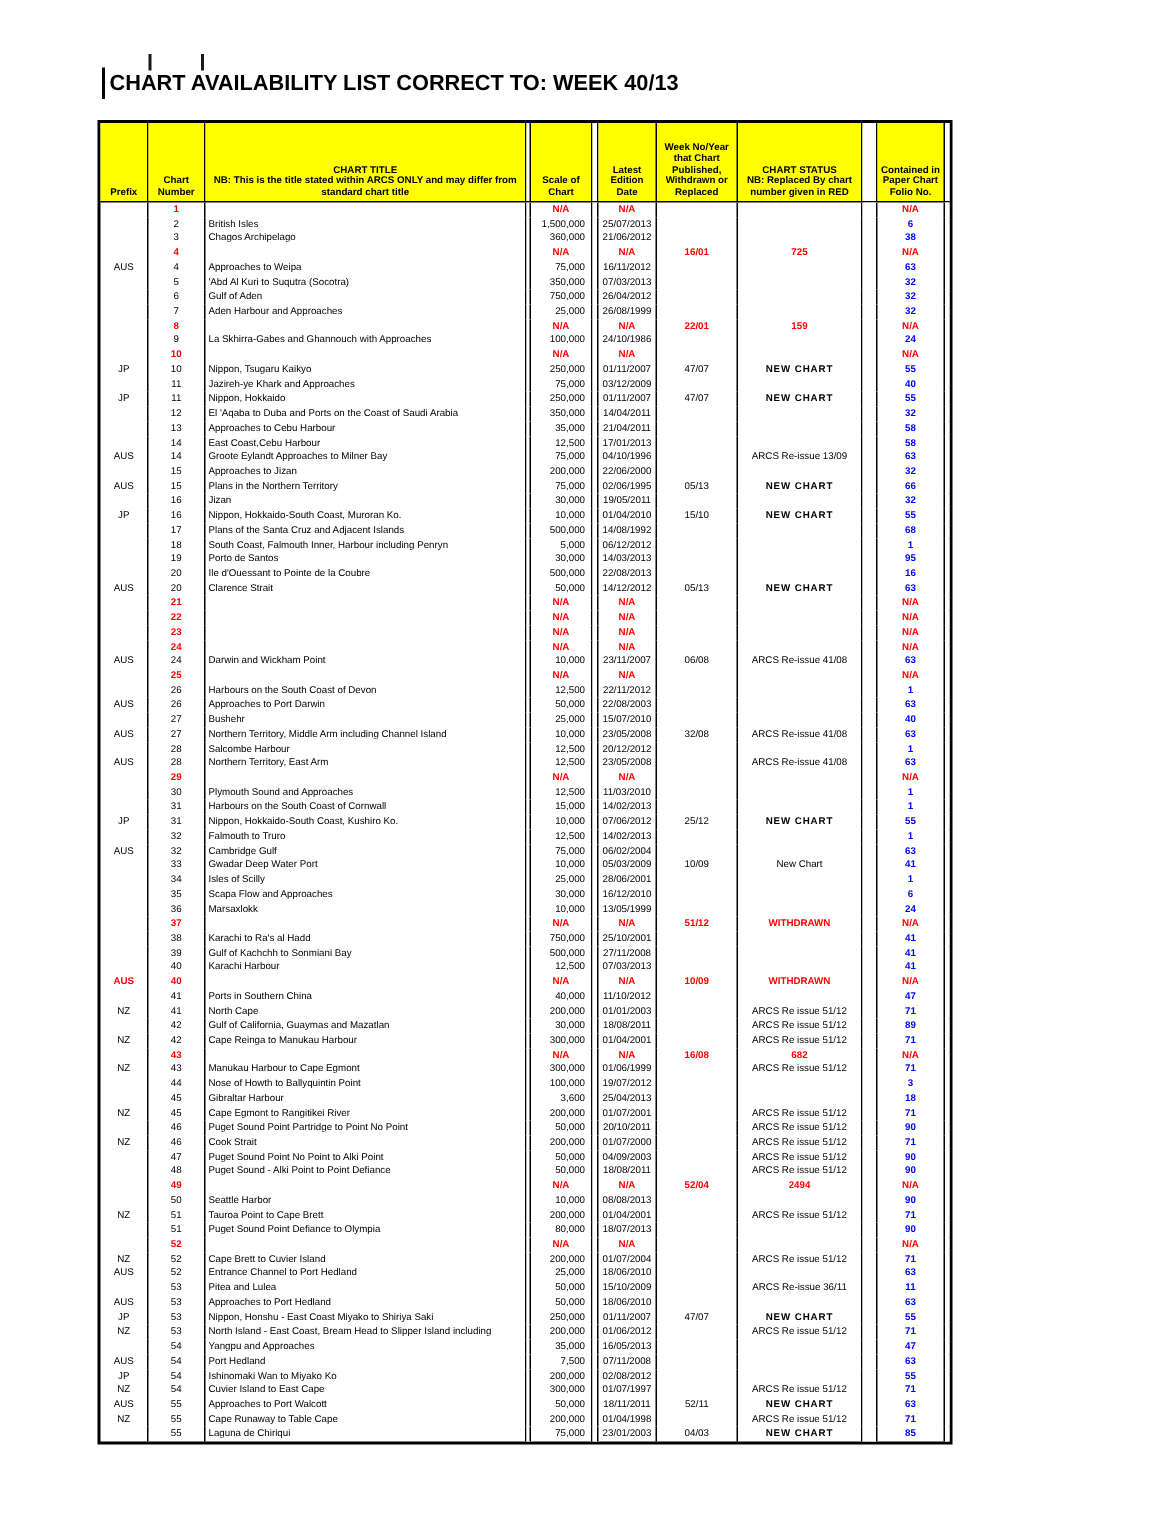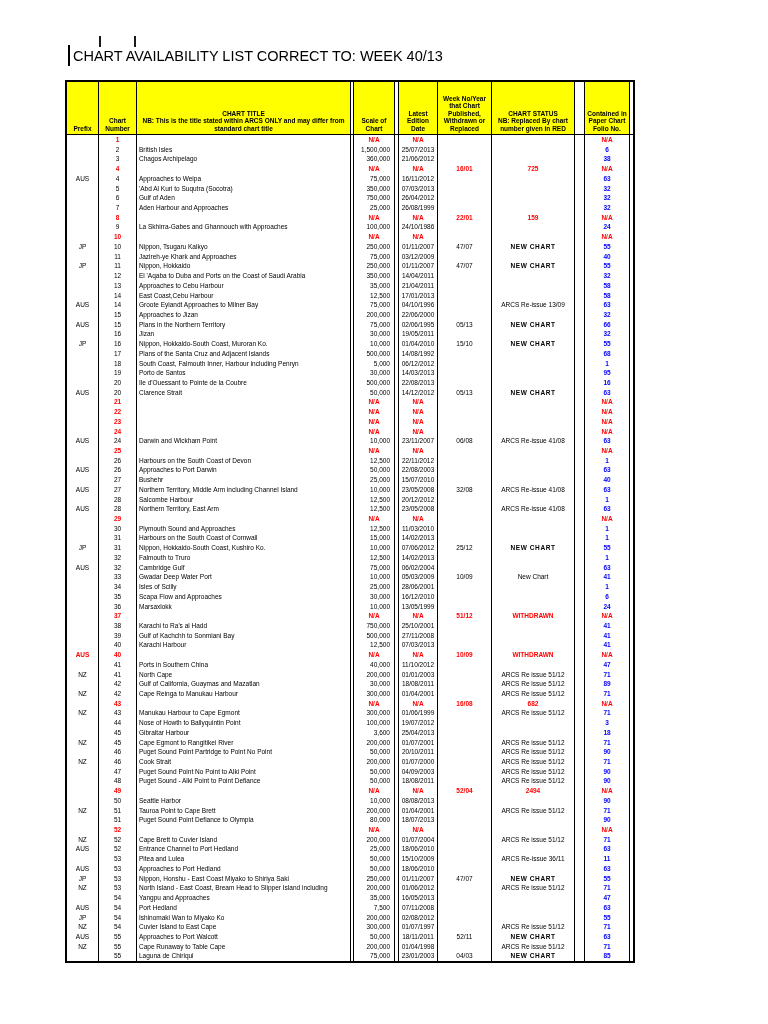--- a/index.html
+++ b/index.html
@@ -5,21 +5,21 @@
   * { margin:0; padding:0; box-sizing:border-box; }
   html,body { background:#ffffff; }
   .page {
     position:relative; width:768px; height:1024px; background:#ffffff;
     font-family:"Liberation Sans", sans-serif; color:#000;
   }
   .print-mark { position:absolute; width:2px; height:11px; background:#1a1a1a; top:36px; }
   .mark-1 { left:99px; } .mark-2 { left:134px; }
   .title-wrap { position:absolute; left:68px; top:45px; display:flex; align-items:center; }
   .title-bar { width:2px; height:21px; background:#000; margin-right:3px; }
-  .page-title { font-size:14.5px; font-weight:normal; letter-spacing:0px; }
+  .page-title { font-size:14.5px; font-weight:bold; letter-spacing:0px; }
 
   .chart-table {
     position:absolute; left:65px; top:80px; width:570px;
     border:2px solid #000; background:#fff;
   }
   .thead, .trow { display:grid; grid-template-columns:32px 38px 214px 3px 41px 4px 39px 54px 83px 10px 45px 3px; }
   .thead { height:53px; border-bottom:1.5px solid #000; }
   .hcell {
     background:#FFFF00; border-right:1px solid #000;
     display:flex; flex-direction:column; justify-content:flex-end;

